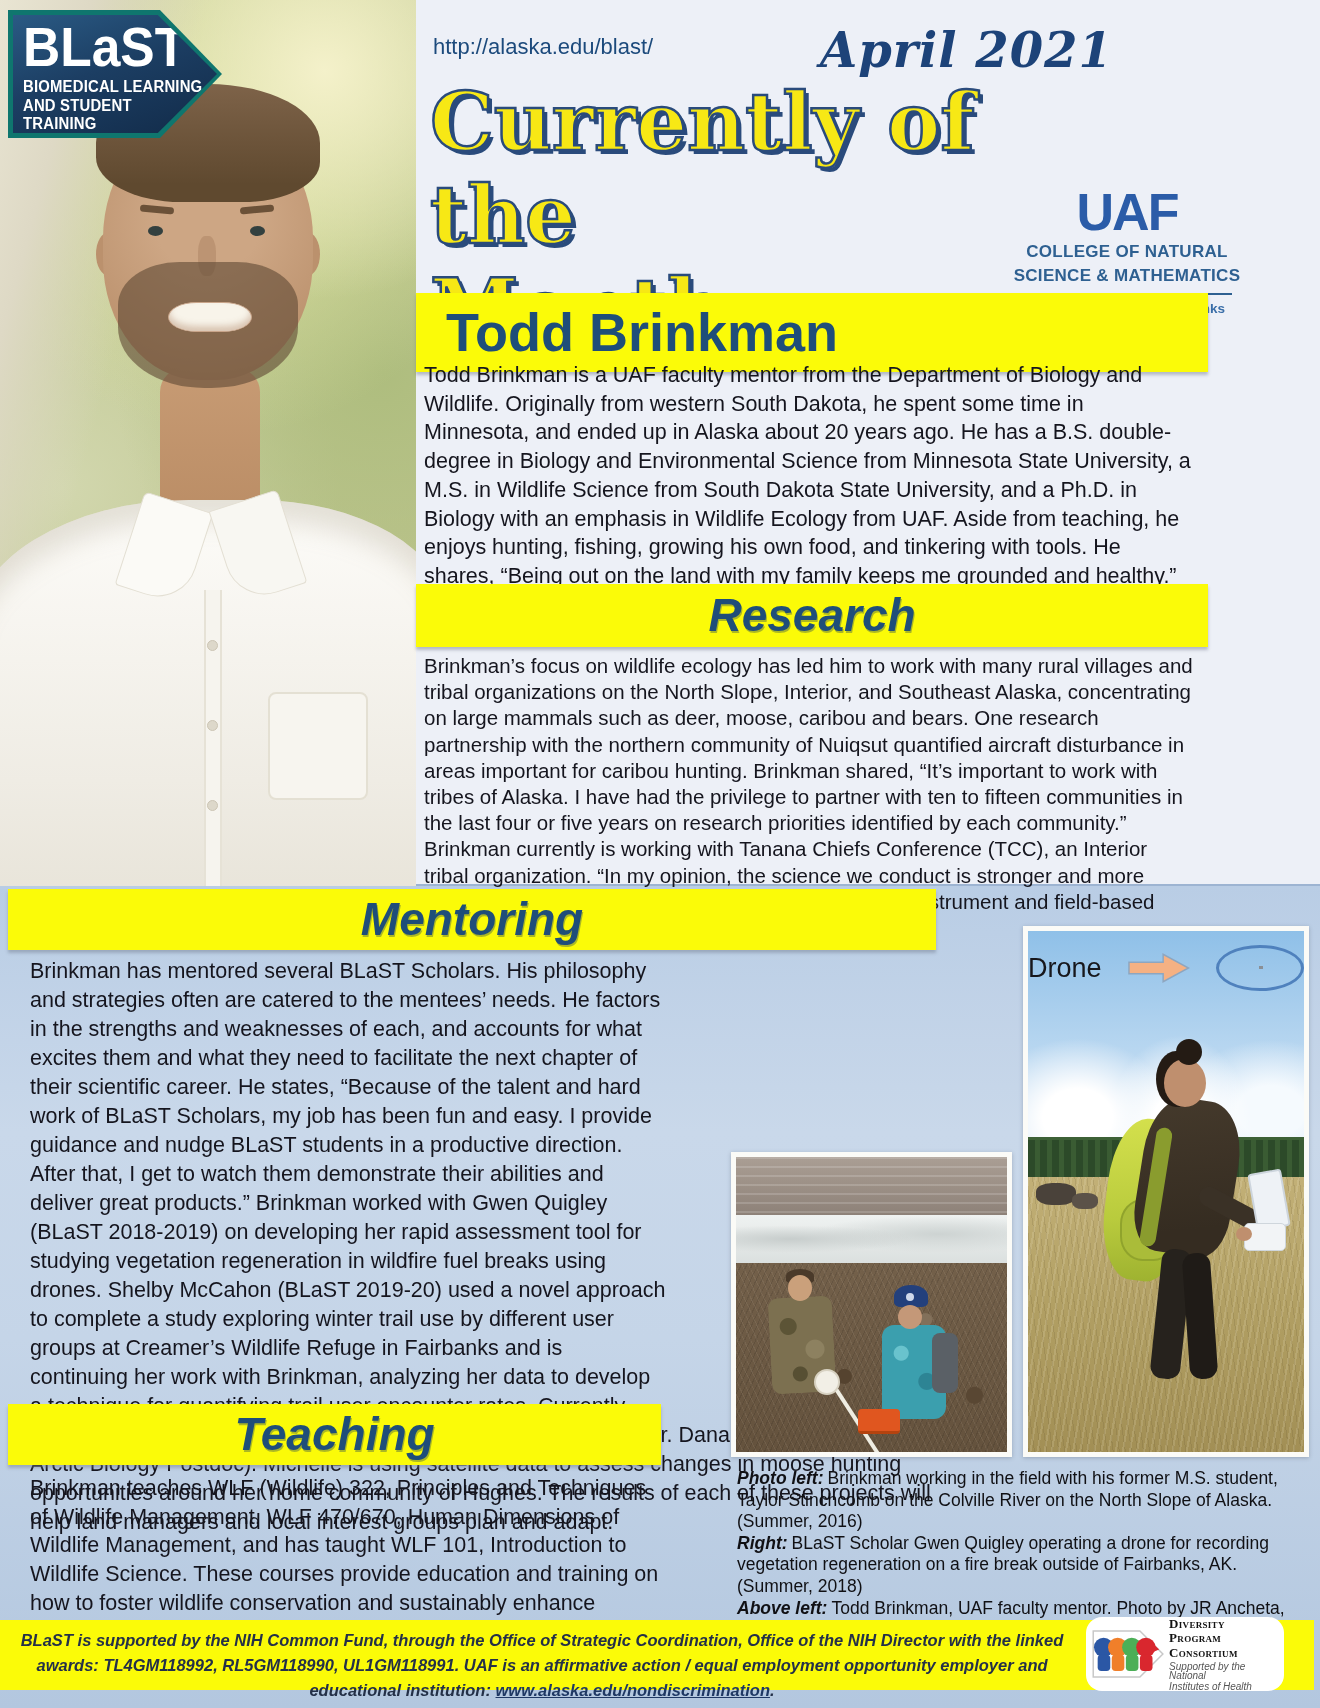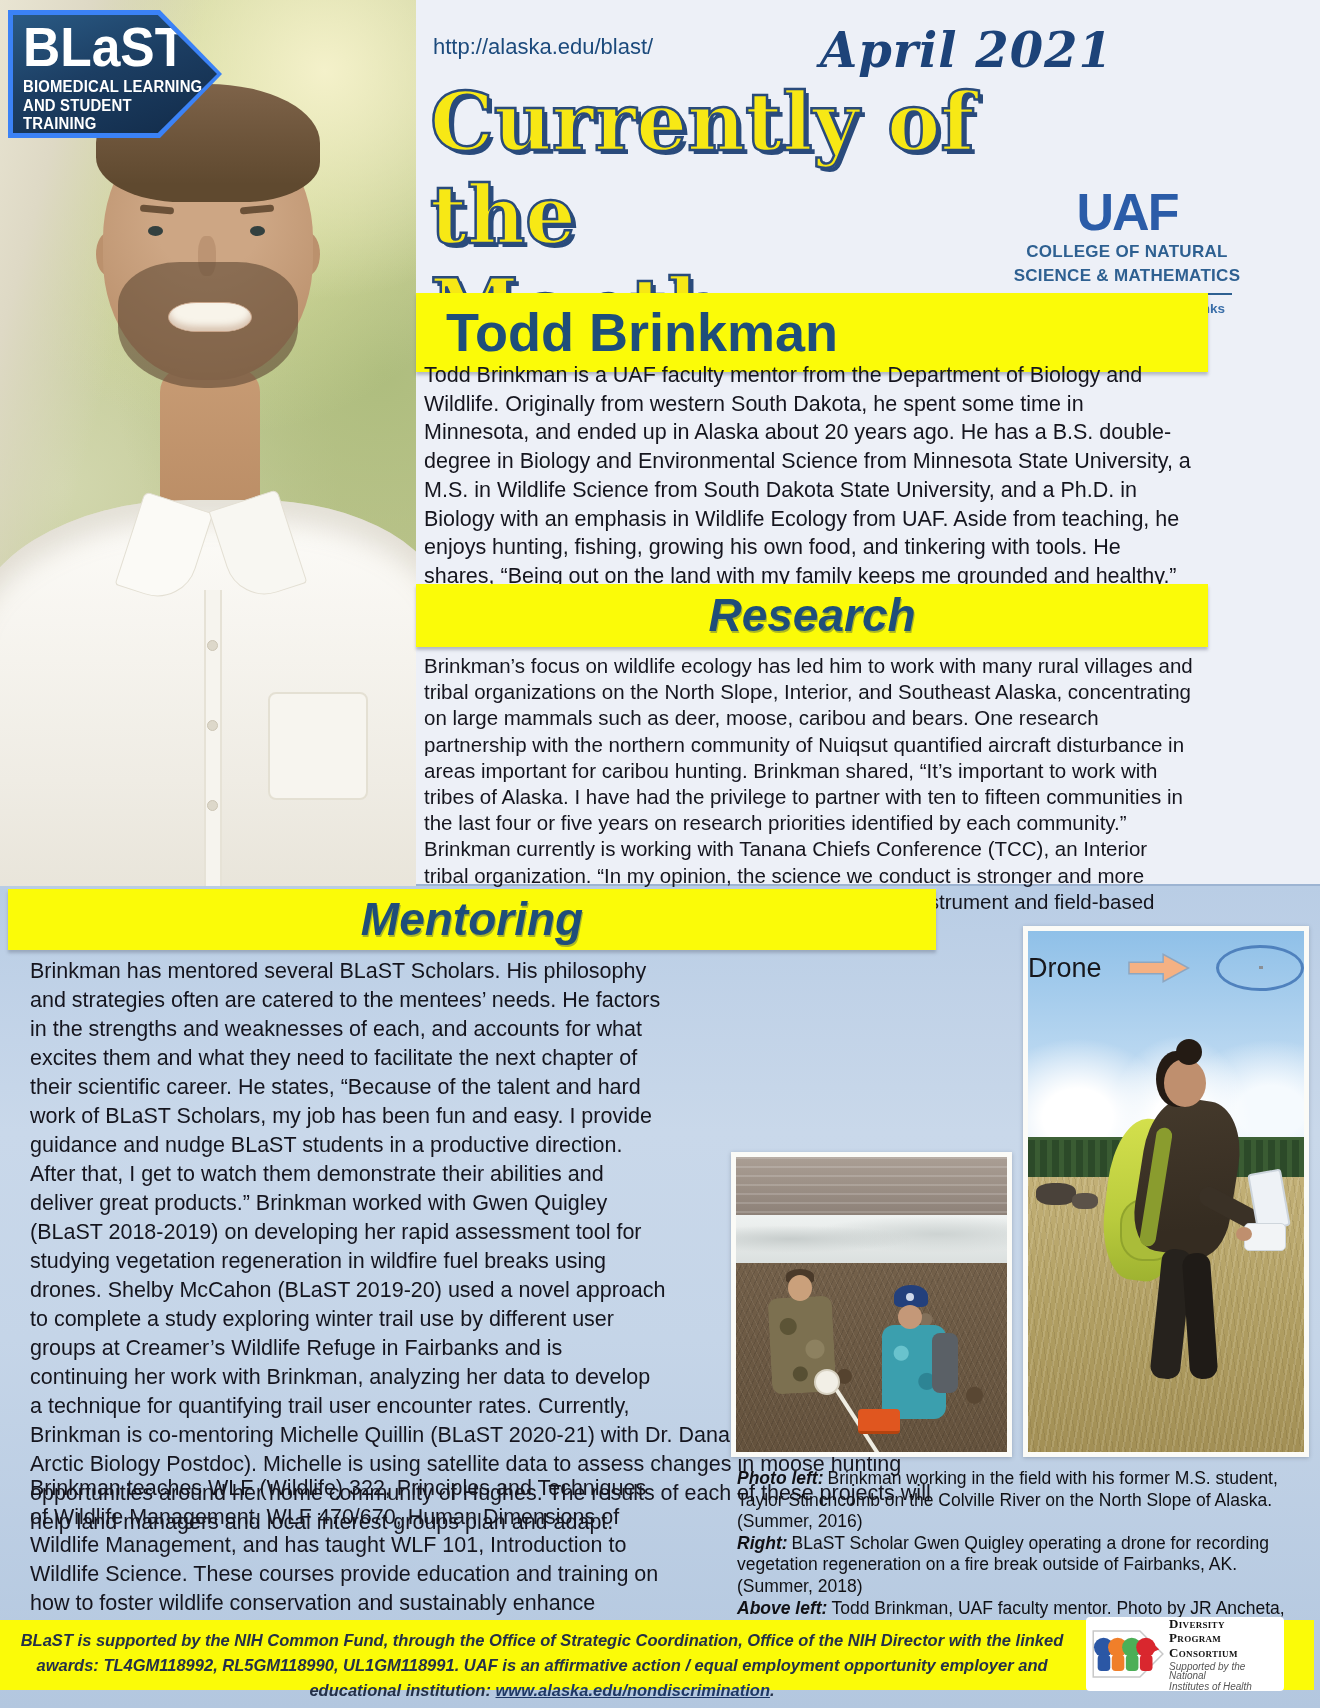--- a/index.html
+++ b/index.html
@@ -44,21 +44,21 @@
   .p-brow{width:34px;height:7px;border-radius:4px;background:#6b5138;top:206px;}
   .p-eye{width:15px;height:10px;border-radius:50%;background:#33403f;top:226px;}
   .p-nose{left:198px;top:236px;width:18px;height:40px;border-radius:40%;background:rgba(158,116,84,.35);}
   .p-beard{left:118px;top:262px;width:180px;height:126px;border-radius:34% 34% 48% 48%;
     background:rgba(97,74,54,.62);}
   .p-smile{left:168px;top:302px;width:82px;height:28px;border-radius:46%/68%;background:#f8f4ea;
     border:1px solid #c9a58a;box-shadow:inset 0 -5px 6px rgba(180,140,110,.45);}
 
   
   .blast-logo{left:8px;top:10px;width:214px;height:128px;
-    clip-path:polygon(0 0,71% 0,100% 50%,71% 100%,0 100%);background:#3b82f6;}
+    clip-path:polygon(0 0,71% 0,100% 50%,71% 100%,0 100%);background:#0f766e;}
   .blast-inner{left:5px;top:5px;width:204px;height:118px;
     clip-path:polygon(0 0,71% 0,100% 50%,71% 100%,0 100%);
     background:linear-gradient(160deg,#2a5a84 0%,#1c3e63 45%,#122b49 100%);color:#fff;}
   .blast-acronym{margin:2px 0 0 10px;font-size:56px;font-weight:bold;letter-spacing:0;
     transform:scaleX(.92);transform-origin:left;line-height:60px;}
   .blast-sub{margin:1px 0 0 10px;font-size:16px;line-height:18px;font-weight:bold;
     transform:scaleX(.93);transform-origin:left;letter-spacing:.2px;}
 
   
   .site-url{left:433px;top:34px;font-size:22px;color:#1c4a7c;}
@@ -178,21 +178,21 @@
   
   .captions{left:737px;top:1468px;width:578px;font-size:17.5px;line-height:21.6px;color:#101014;}
   .captions p{margin:0;}
   .caption-lead{font-weight:bold;font-style:italic;margin-right:4px;}
 
   
   .footer-band{left:0;top:1620px;width:1314px;height:70px;background:#fbfb08;}
   .footer-text{position:absolute;left:18px;top:8px;width:1048px;text-align:center;
     font-size:16.5px;line-height:25px;font-style:italic;font-weight:bold;color:#243048;}
   .footer-link{color:#1f3864;text-decoration:underline;cursor:pointer;}
-  .dpc-box{left:1086px;top:1617px;width:198px;height:74px;background:#fff;border-radius:4px;
+  .dpc-box{left:1086px;top:1617px;width:198px;height:74px;background:#fff;border-radius:16px;
     display:flex;align-items:center;padding:4px 5px;box-sizing:border-box;gap:4px;}
   .dpc-title{font-family:"Liberation Serif","DejaVu Serif",serif;font-weight:bold;font-size:13px;
     line-height:14.5px;color:#121212;font-variant:small-caps;letter-spacing:.3px;}
   .dpc-tagline{margin-top:3px;font-size:10px;line-height:8.5px;font-style:italic;color:#555;}
 </style>
 </head>
 <body>
 
 <div class="page">
 
@@ -257,20 +257,23 @@
   <div class="abs bodytext research-body">Brinkman’s focus on wildlife ecology has led him to work with many rural villages and tribal organizations on the North Slope, Interior, and Southeast Alaska, concentrating on large mammals such as deer, moose, caribou and bears. One research partnership with the northern community of Nuiqsut quantified aircraft disturbance in areas important for caribou hunting. Brinkman shared, “It’s important to work with tribes of Alaska. I have had the privilege to partner with ten to fifteen communities in the last four or five years on research priorities identified by each community.” Brinkman currently is working with Tanana Chiefs Conference (TCC), an Interior tribal organization. “In my opinion, the science we conduct is stronger and more impactful when local knowledge is integrated with our instrument and field-based data.”</div>
 
   <div class="abs band mentoring-band">
     <div class="section-heading">Mentoring</div>
   </div>
   <div class="abs bodytext mentoring-body">
     <div class="wrap-spacer"></div>
     <span>Brinkman has mentored several BLaST Scholars. His philosophy and strategies often are catered to the mentees’ needs. He factors in the strengths and weaknesses of each, and accounts for what excites them and what they need to facilitate the next chapter of their scientific career. He states, “Because of the talent and hard work of BLaST Scholars, my job has been fun and easy. I provide guidance and nudge BLaST students in a productive direction. After that, I get to watch them demonstrate their abilities and deliver great products.” Brinkman worked with Gwen Quigley (BLaST 2018-2019) on developing her rapid assessment tool for studying vegetation regeneration in wildfire fuel breaks using drones. Shelby McCahon (BLaST 2019-20) used a novel approach to complete a study exploring winter trail use by different user groups at Creamer’s Wildlife Refuge in Fairbanks and is continuing her work with Brinkman, analyzing her data to develop a technique for quantifying trail user encounter rates. Currently, Brinkman is co-mentoring Michelle Quillin (BLaST 2020-21) with Dr. Dana Brown (Institute of Arctic Biology Postdoc). Michelle is using satellite data to assess changes in moose hunting opportunities around her home community of Hughes. The results of each of these projects will help land managers and local interest groups plan and adapt.</span>
   </div>
 
+  <div class="abs band teaching-band">
+    <div class="section-heading">Teaching</div>
+  </div>
   <div class="abs bodytext teaching-body">Brinkman teaches WLF (Wildlife) 322, Principles and Techniques of Wildlife Management, WLF 470/670, Human Dimensions of Wildlife Management, and has taught WLF 101, Introduction to Wildlife Science. These courses provide education and training on how to foster wildlife conservation and sustainably enhance positive and mitigate negative human-wildlife interactions.</div>
 
   <div class="abs photo-frame photo-mid">
     <div class="abs m-bluff"></div>
     <div class="abs m-ice"></div>
     <div class="abs m-brush"></div>
     <div class="abs m-tape"></div>
     <div class="abs m-man-torso"></div>
     <div class="abs m-man-hair"></div>
     <div class="abs m-man-head"></div>

